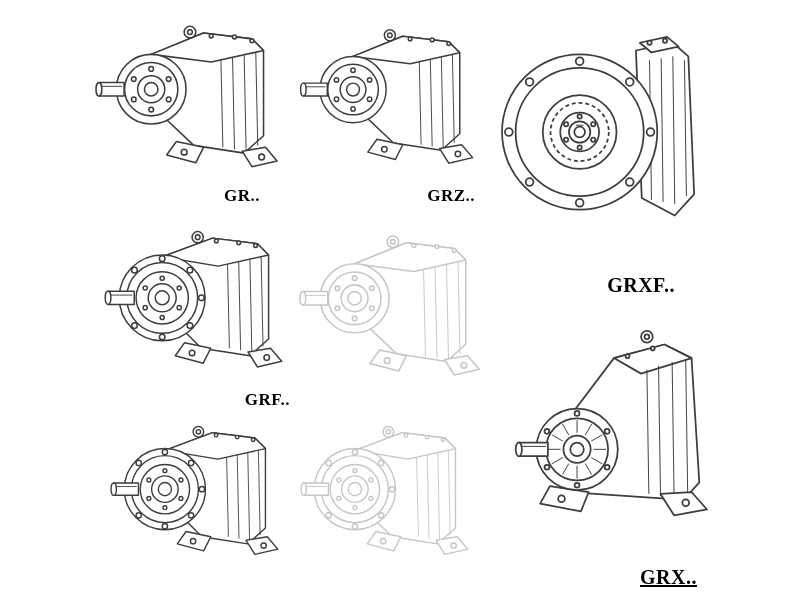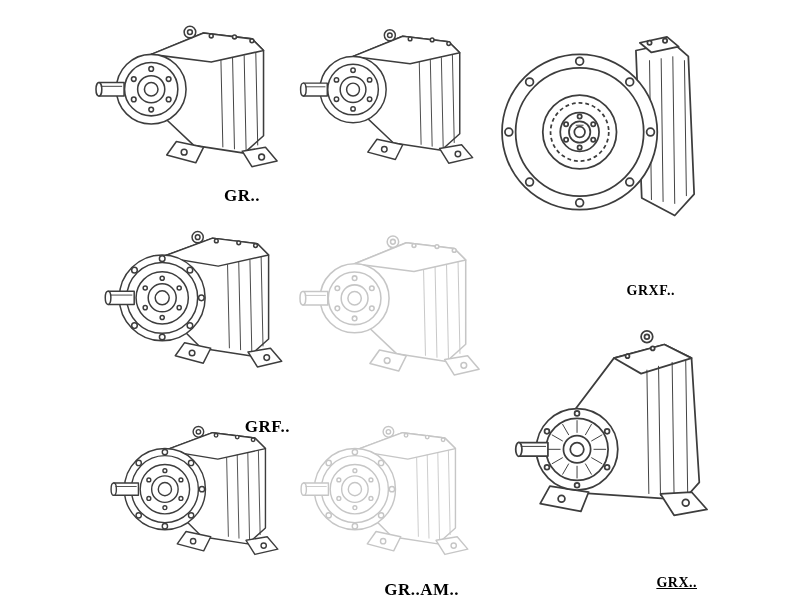--- a/index.html
+++ b/index.html
@@ -18,21 +18,21 @@
   .label {
     position: absolute;
     width: 150px;
     text-align: right;
     font-weight: 700;
     font-size: 17px;
     letter-spacing: 0.5px;
     color: #000000;
     font-family: "Liberation Serif", serif;
   }
-  .label.big { font-size: 14px; margin-top: 9px; }
+  .label.big { font-size: 20px; }
   .defs-holder { position: absolute; width: 0; height: 0; overflow: hidden; }
 </style>
 </head>
 <body>
 
 <div class="page">
 
   <div class="defs-holder">
     <svg width="0" height="0" aria-hidden="true">
       <defs>
@@ -177,53 +177,53 @@
         <use href="#sym-foot"></use>
       </svg>
   </figure>
   <div class="label" style="left:110px; top:186px;">GR..</div>
 
   <figure class="cell ink" style="left:296px; top:4px; margin:0;">
     <svg width="184" height="184">
         <use href="#sym-foot"></use>
       </svg>
   </figure>
+  <div class="label" style="left:325px; top:186px;">GRZ..</div>
 
   <figure class="cell ink" style="left:494px; top:2px; margin:0;">
     <svg width="214" height="262">
         <use href="#sym-big-flange"></use>
       </svg>
   </figure>
   <div class="label big" style="left:525px; top:274px;">GRXF..</div>
 
   <figure class="cell ink" style="left:92px; top:212px; margin:0;">
     <svg width="202" height="182">
         <use href="#sym-flange-foot"></use>
       </svg>
   </figure>
-  <div class="label" style="left:140px; top:390px;margin-top:27px;">GRF..</div>
+  <div class="label" style="left:140px; top:390px;">GRF..</div>
 
   <figure class="cell ghost" style="left:290px; top:214px; margin:0;">
     <svg width="202" height="182">
         <use href="#sym-foot"></use>
       </svg>
   </figure>
 
   <figure class="cell ink" style="left:90px; top:408px; margin:0;">
     <svg width="208" height="172">
         <use href="#sym-flange-foot"></use>
       </svg>
   </figure>
 
   <figure class="cell ghost" style="left:286px; top:408px; margin:0;">
     <svg width="196" height="172">
         <use href="#sym-flange-foot"></use>
       </svg>
   </figure>
-  <div class="label" style="left:309px; top:580px;">GR..AM..</div>
 
   <figure class="cell ink" style="left:498px; top:296px; margin:0;">
     <svg width="226" height="262">
         <use href="#sym-big-foot"></use>
       </svg>
   </figure>
   <div class="label big" style="left:547px; top:566px;text-decoration:underline;">GRX..</div>
 
 </div>
 

